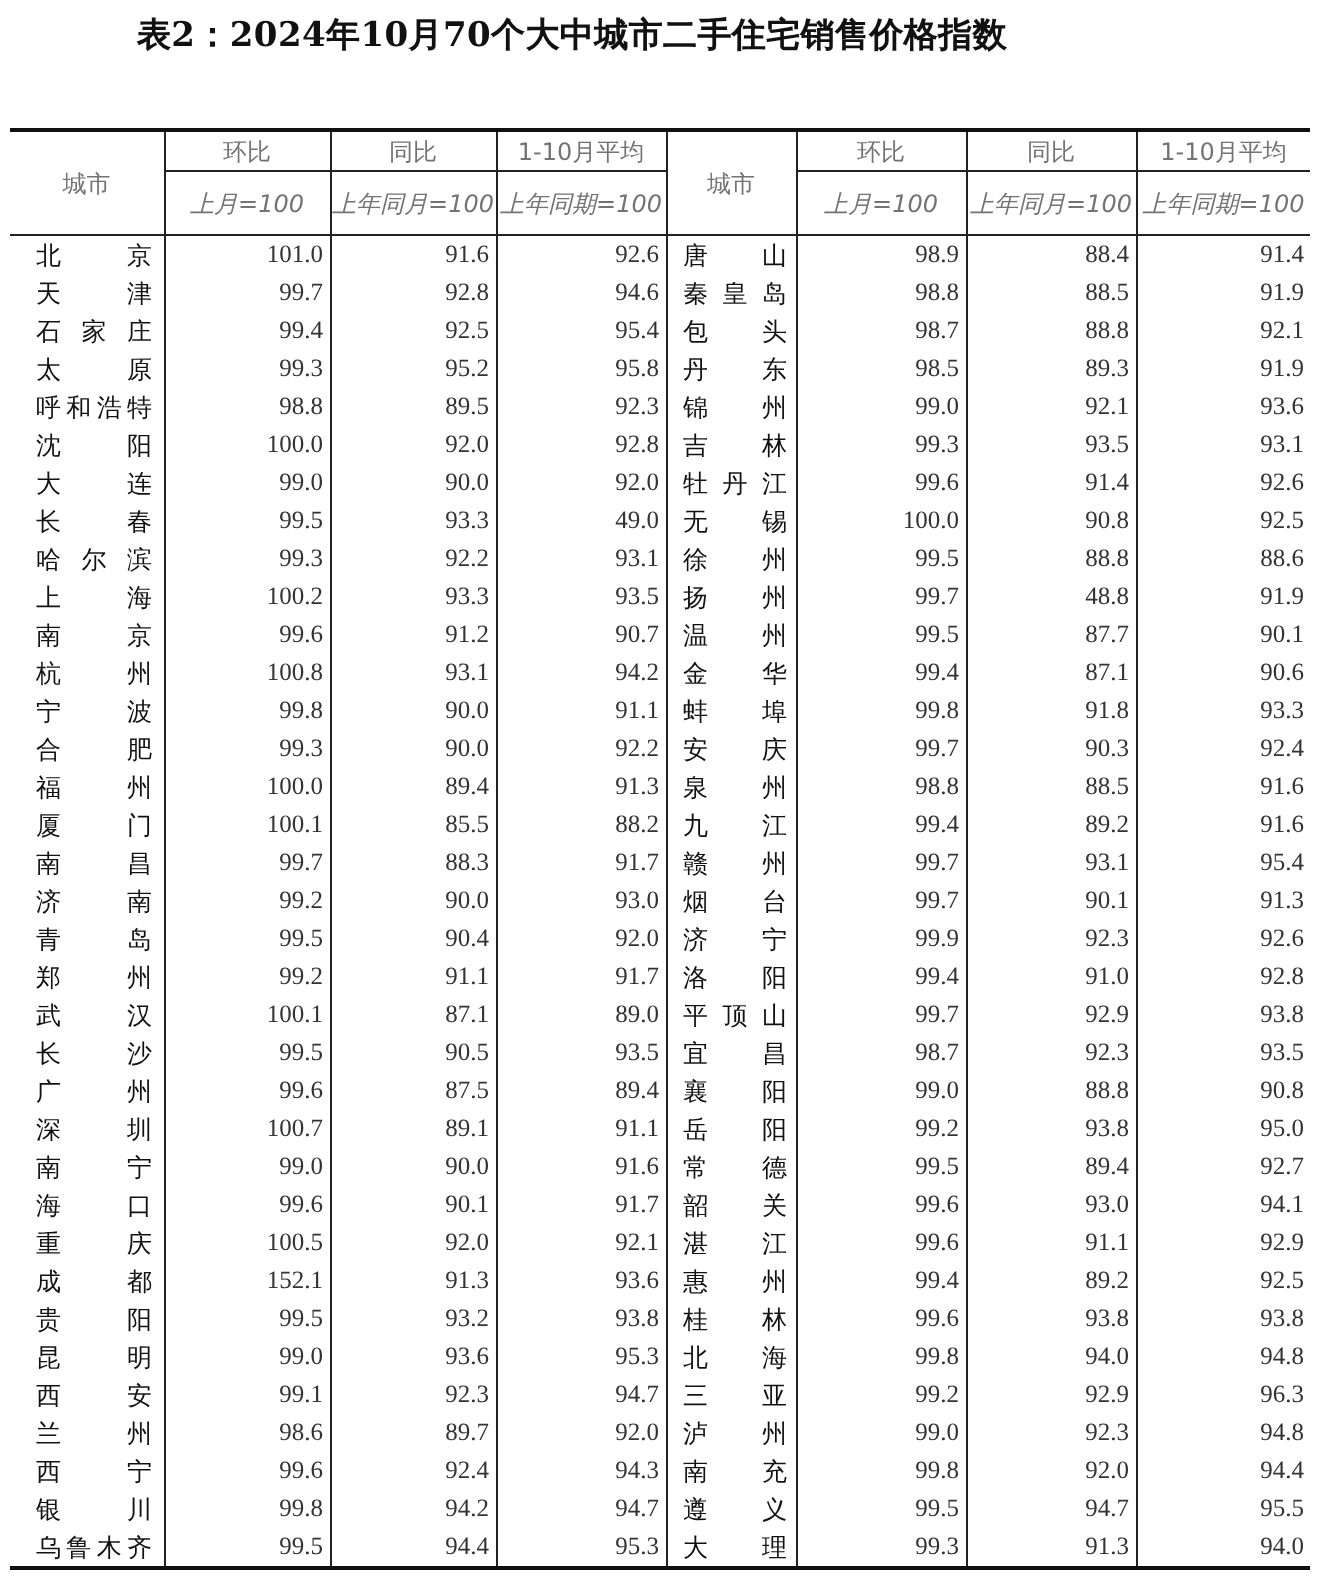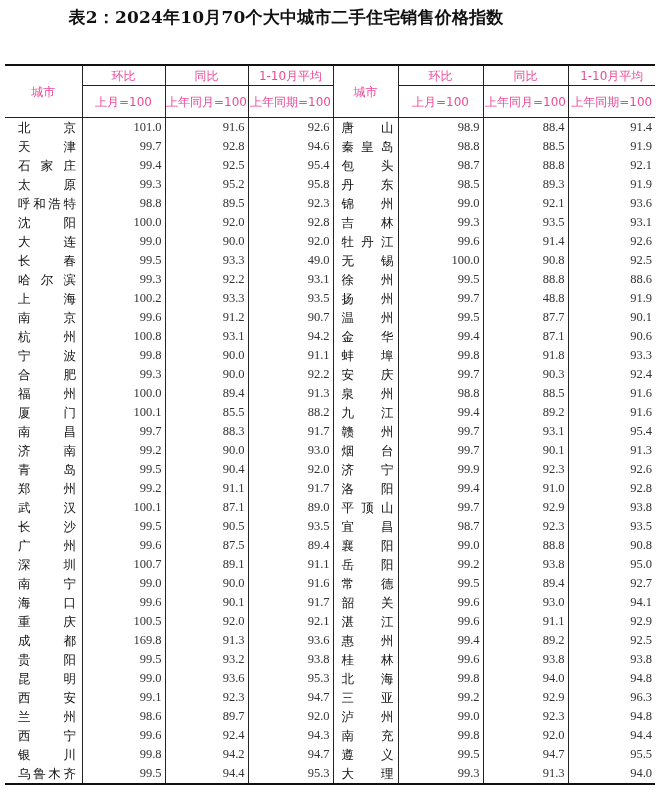--- a/index.html
+++ b/index.html
@@ -11,24 +11,24 @@
             border-top: 2.5px solid #111; border-bottom: 2.5px solid #111; }
   table.t col.city { width: 77px; }
   table.t col.c1 { width: 83px; }
   table.t col.c2 { width: 83px; }
   table.t col.c3 { width: 85px; }
   table.t col.cityR { width: 65px; }
   table.t col.c1R { width: 85px; }
   table.t col.c2R { width: 85px; }
   table.t col.c3R { width: 87px; }
   th { font-weight: normal; font-family: "DejaVu Sans", "Liberation Sans", sans-serif; font-size: 12px; line-height: 14px;
-       text-align: center; padding: 0; border-left: 1px solid #222; border-bottom: 1px solid #222; color: #ec4899; }
+       text-align: center; padding: 0; border-left: 1px solid #222; border-bottom: 1px solid #222; color: #737373; }
   th.first { border-left: none; }
   tr.h1 th { height: 19px; }
-  tr.h2 th { height: 31px; }
+  tr.h2 th { height: 31px; font-style: italic; }
   td { padding: 0; height: 19px; font-size: 12px; line-height: 19px; border-left: 1px solid #222; }
   td.first { border-left: none; }
   td.num { text-align: right; padding-right: 3px; font-family: "Liberation Serif", "DejaVu Serif", serif; font-size: 12.5px; color: #333; }
   td.city { font-family: "DejaVu Sans", "Liberation Sans", sans-serif; font-size: 12.5px; padding-left: 13px; padding-right: 4px; }
   td.cityR { padding-left: 8px; padding-right: 4px; margin-left: 44px; }
   .cityname { display: block; text-align: justify; text-align-last: justify; width: 58px; }
   td.cityR .cityname { width: 52px; }
 </style>
 </head>
 <body>
@@ -442,21 +442,21 @@
           <span class="cityname">湛 江</span>
         </td>
         <td class="num">99.6</td>
         <td class="num">91.1</td>
         <td class="num">92.9</td>
       </tr>
       <tr>
         <td class="city first">
           <span class="cityname">成 都</span>
         </td>
-        <td class="num">169.8</td>
+        <td class="num">152.1</td>
         <td class="num">91.3</td>
         <td class="num">93.6</td>
         <td class="city cityR">
           <span class="cityname">惠 州</span>
         </td>
         <td class="num">99.4</td>
         <td class="num">89.2</td>
         <td class="num">92.5</td>
       </tr>
       <tr>

